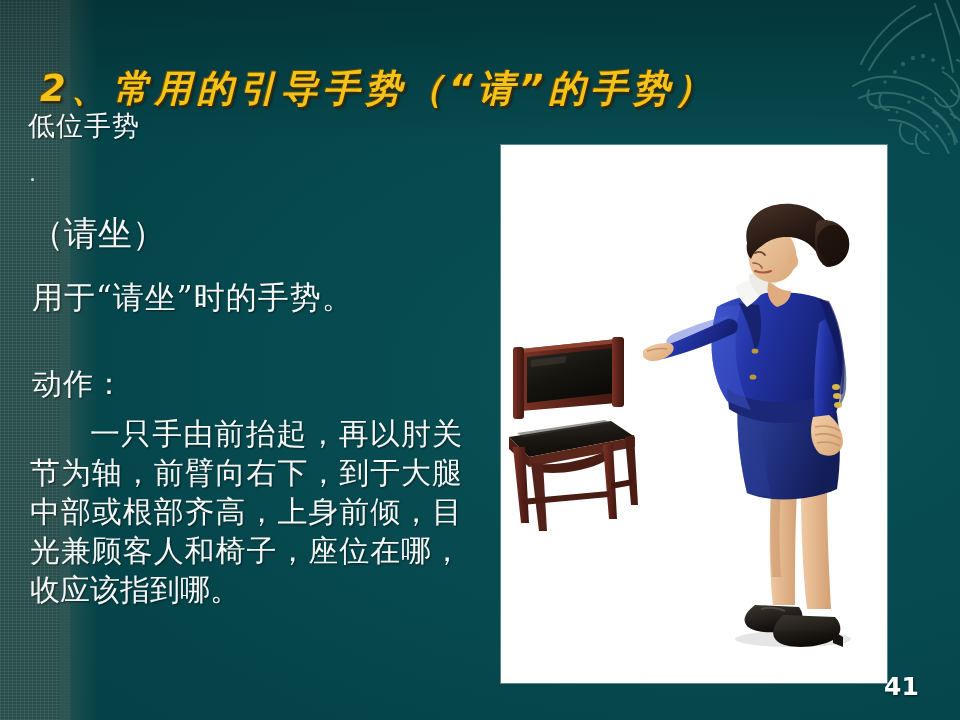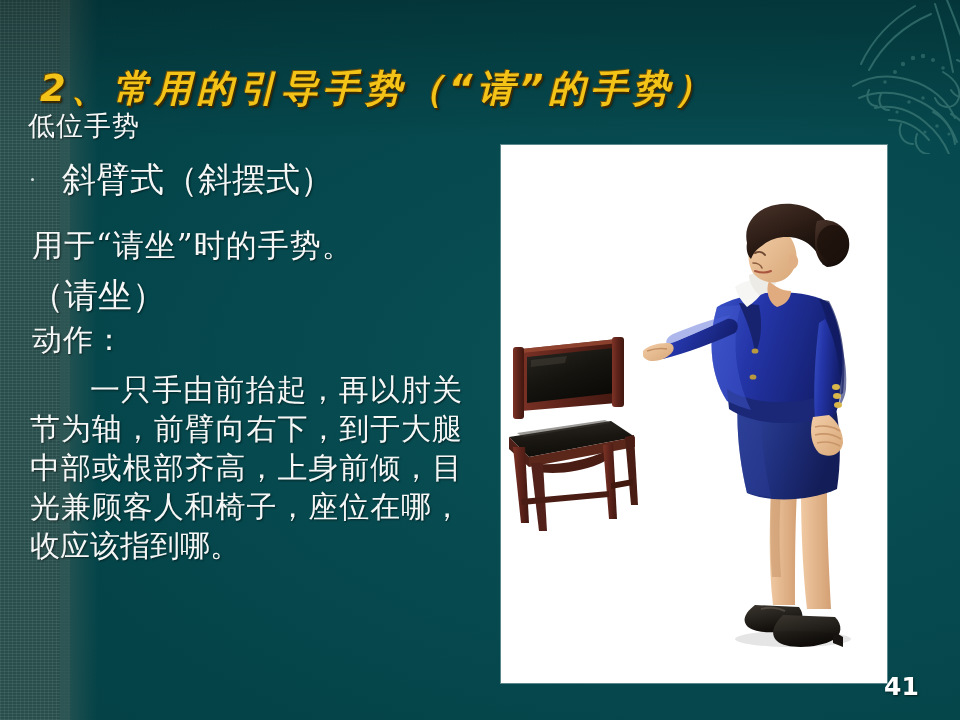--- a/index.html
+++ b/index.html
@@ -137,20 +137,21 @@
   }
   .l-usage {
     margin-left: 32px;
     margin-top: 16px;
     font-size: 31px;
     line-height: 46px;
     letter-spacing: 1px;
   }
   .l-action {
     margin-left: 32px;
+    margin-top: 44px;
     font-size: 30px;
     line-height: 40px;
     letter-spacing: 1px;
   }
   .para {
     margin-left: 30px;
     margin-top: 10px;
     width: 432px;
     font-family: "DejaVu Serif", "Liberation Serif", serif;
     color: #f4f7f6;
@@ -242,26 +243,25 @@
   </svg>
 
   <div class="slide-title">2、常用的引导手势（“请”的手势）</div>
 
   <div class="text-col">
 
     <div class="line l-heading">低位手势</div>
 
     <div class="bullet-row">
       <span class="bullet-dot"></span>
-      <span class="line l-sub">斜臂式（斜摆式）</span>
     </div>
 
+    <div class="line l-sub2">（请坐）</div>
+
     <div class="line l-usage">用于“请坐”时的手势。</div>
-
-    <div class="line l-sub2">（请坐）</div>
 
     <div class="line l-action">动作：</div>
 
     <div class="para">一只手由前抬起，再以肘关节为轴，前臂向右下，到于大腿中部或根部齐高，上身前倾，目光兼顾客人和椅子，座位在哪，收应该指到哪。</div>
   </div>
 
   <div class="photo-frame">
     <div class="photo-stage">
 
       <svg class="chair" viewBox="0 0 150 200" aria-hidden="true">

